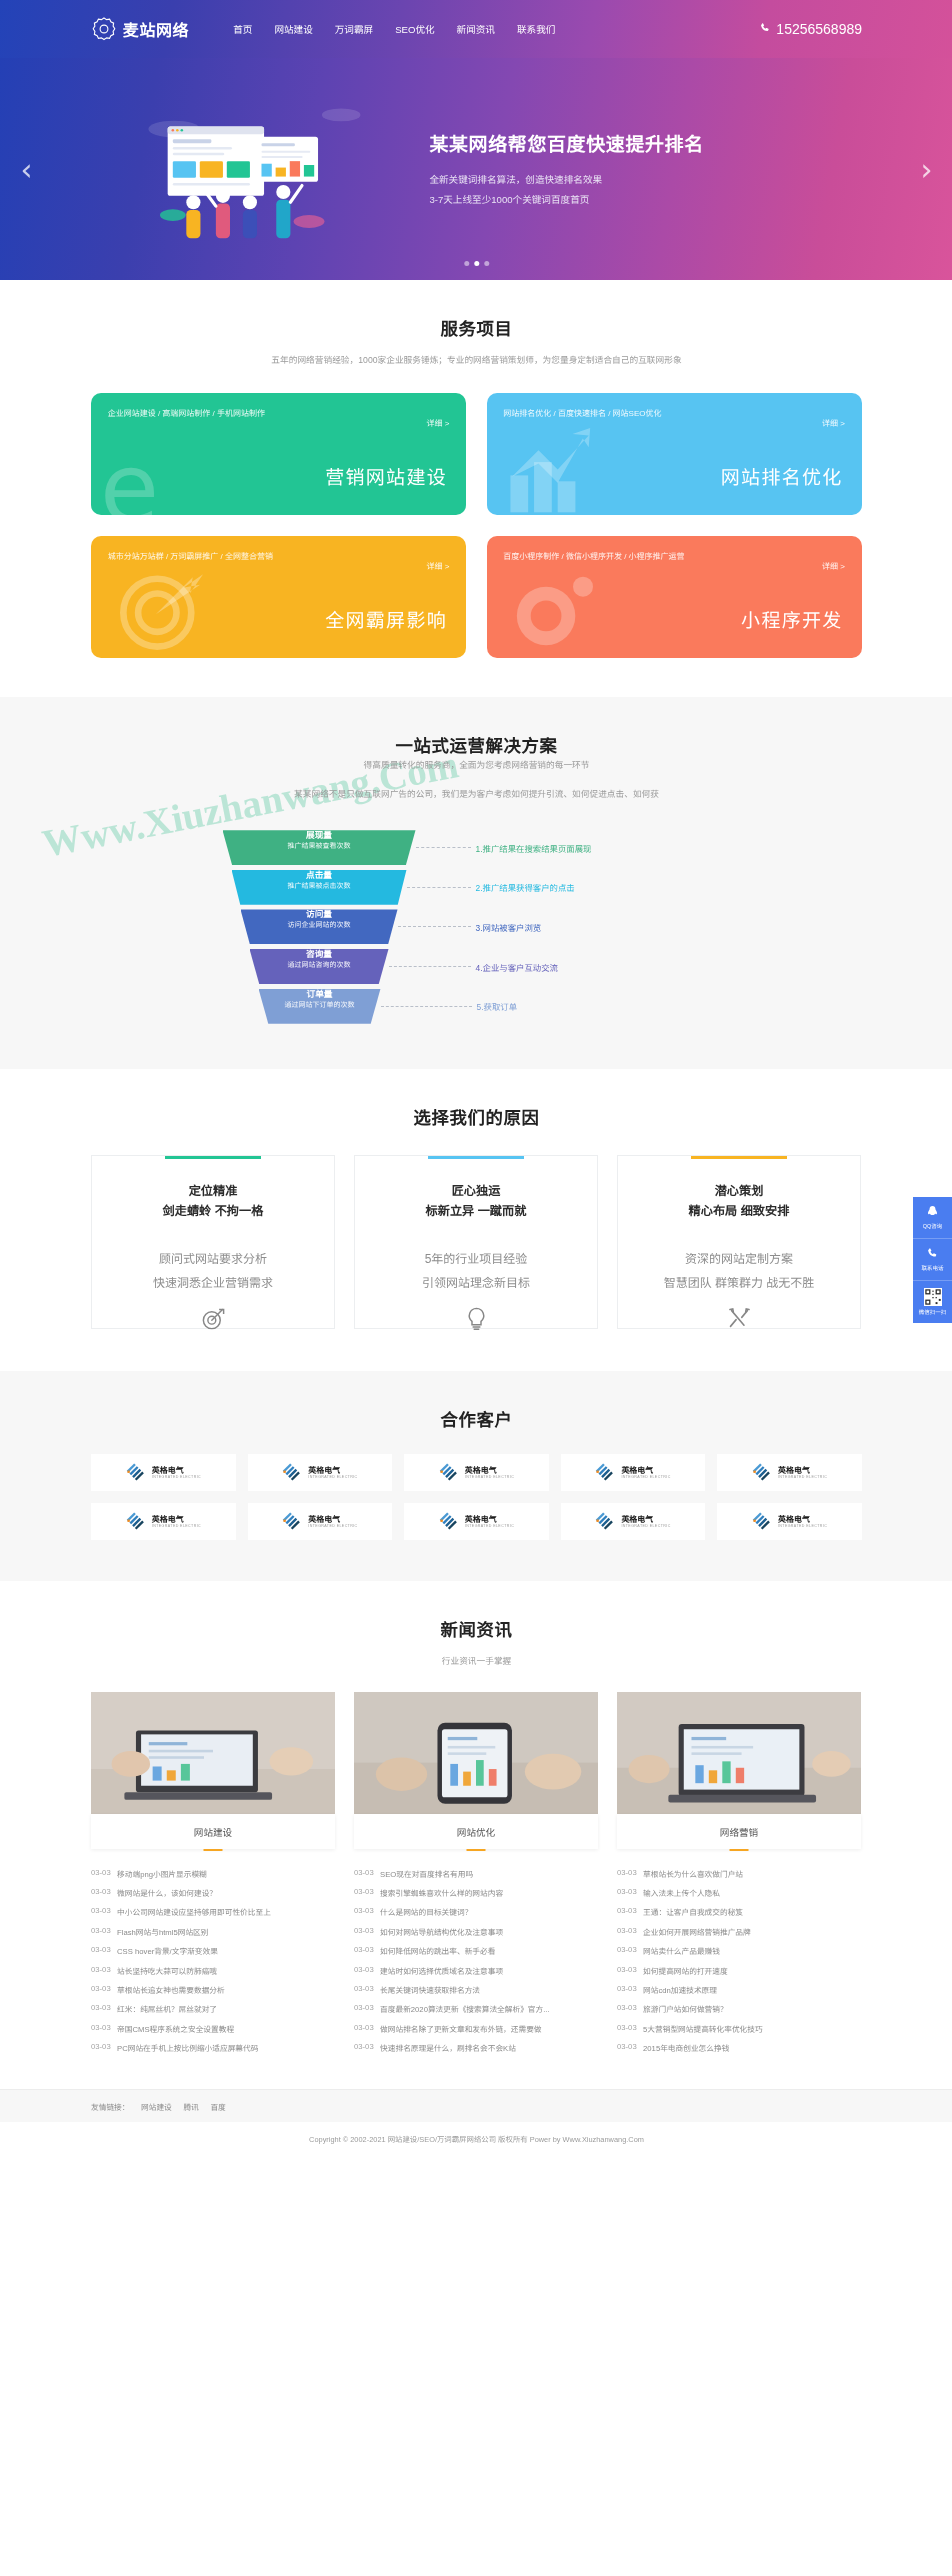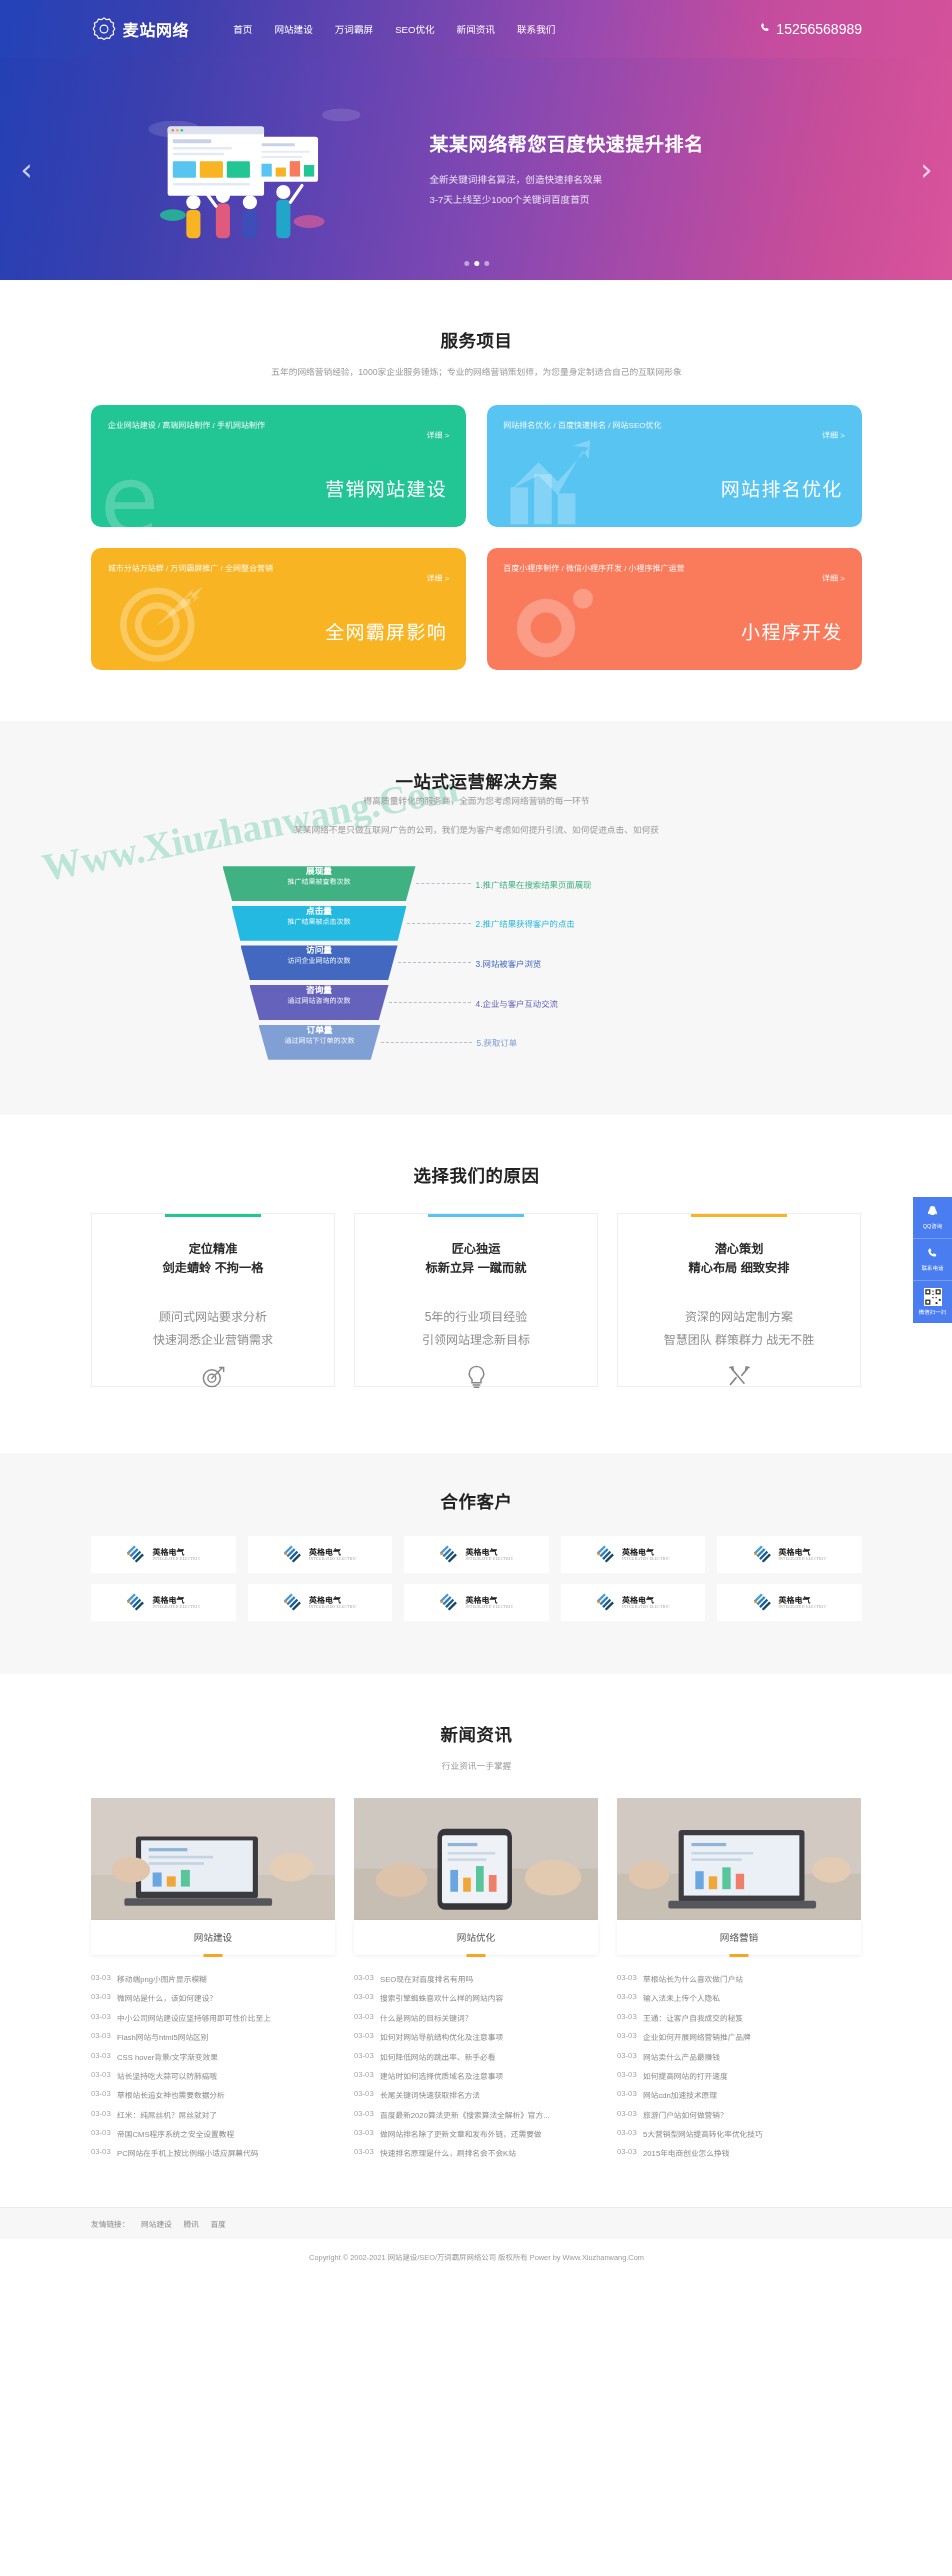--- a/index.html
+++ b/index.html
@@ -1,21 +1,21 @@
 <!DOCTYPE html>
 <html lang="zh-CN" style="font-size:10.3px"><head>
 <meta charset="utf-8">
 <style>
   * { margin:0; padding:0; box-sizing:border-box; }
   html,body { width:953px; }
   body {
     font-family:"Liberation Sans","DejaVu Sans",sans-serif;
     background:#ffffff; color:#333; width:953px;
   }
-  .wrap { width:771px; margin:12px auto; position:relative; }
+  .wrap { width:771px; margin:0 auto; position:relative; }
 
   
   .header {
     height:58px; width:953px;
     background:linear-gradient(100deg,#2343b8 0%,#3a3fae 18%,#6b45b0 42%,#9a4aaf 62%,#c44c9e 80%,#d4519a 100%);
     display:flex; align-items:center;
   }
   .header-inner { width:771px; margin:0 auto; display:flex; height:58px; }
   .logo { display:flex; align-items:center; gap:5.8px; }
   .logo-mark { width:26px; height:26px; }
@@ -86,21 +86,21 @@
            display:flex; flex-direction:column; align-items:center; padding-top:26px;}
   .rbar { position:absolute; top:0; left:50%; transform:translateX(-50%); width:96px; height:3.2px;}
   .rtitle { font-size:12.2px; font-weight:bold; color:#2b2b2b; text-align:center; line-height:1.6;}
   .rdiv { width:132px; height:0.6px; background:#2b2b2b; margin:14px 0 13px; }
   .rdesc { font-size:12px; color:#8d8d8d; text-align:center; line-height:1.95;}
   .ricon { margin-top:10.3px; opacity:.82; }
 
   
   .clients { width:953px; background:#f7f7f7; padding-bottom:41px;}
   .cgrid { display:grid; grid-template-columns:repeat(5,1fr); gap:11.6px; margin-top:23px;}
-  .ccell { background:#fff; height:37px; display:flex; align-items:center; justify-content:center; gap:7px;font-family:Liberation Serif, serif;}
+  .ccell { background:#fff; height:37px; display:flex; align-items:center; justify-content:center; gap:7px;}
   .cname { font-size:8px; font-weight:bold; color:#1b1b1b; line-height:1.15;}
   .cen   { font-size:3.6px; color:#9a9a9a; letter-spacing:0.4px; }
 
   
   .news { width:953px; background:#fff; padding-bottom:32px;}
   .ngrid { display:flex; gap:19px; margin-top:23px;}
   .ncol { width:244px; }
   .nthumb { width:244px; height:122px; overflow:hidden; position:relative; background:#cfc6bd;}
   .ncap { background:#fff; height:35px; display:flex; align-items:center; justify-content:center;
           position:relative; box-shadow:0 0.6px 3.9px rgba(0,0,0,.07);}

